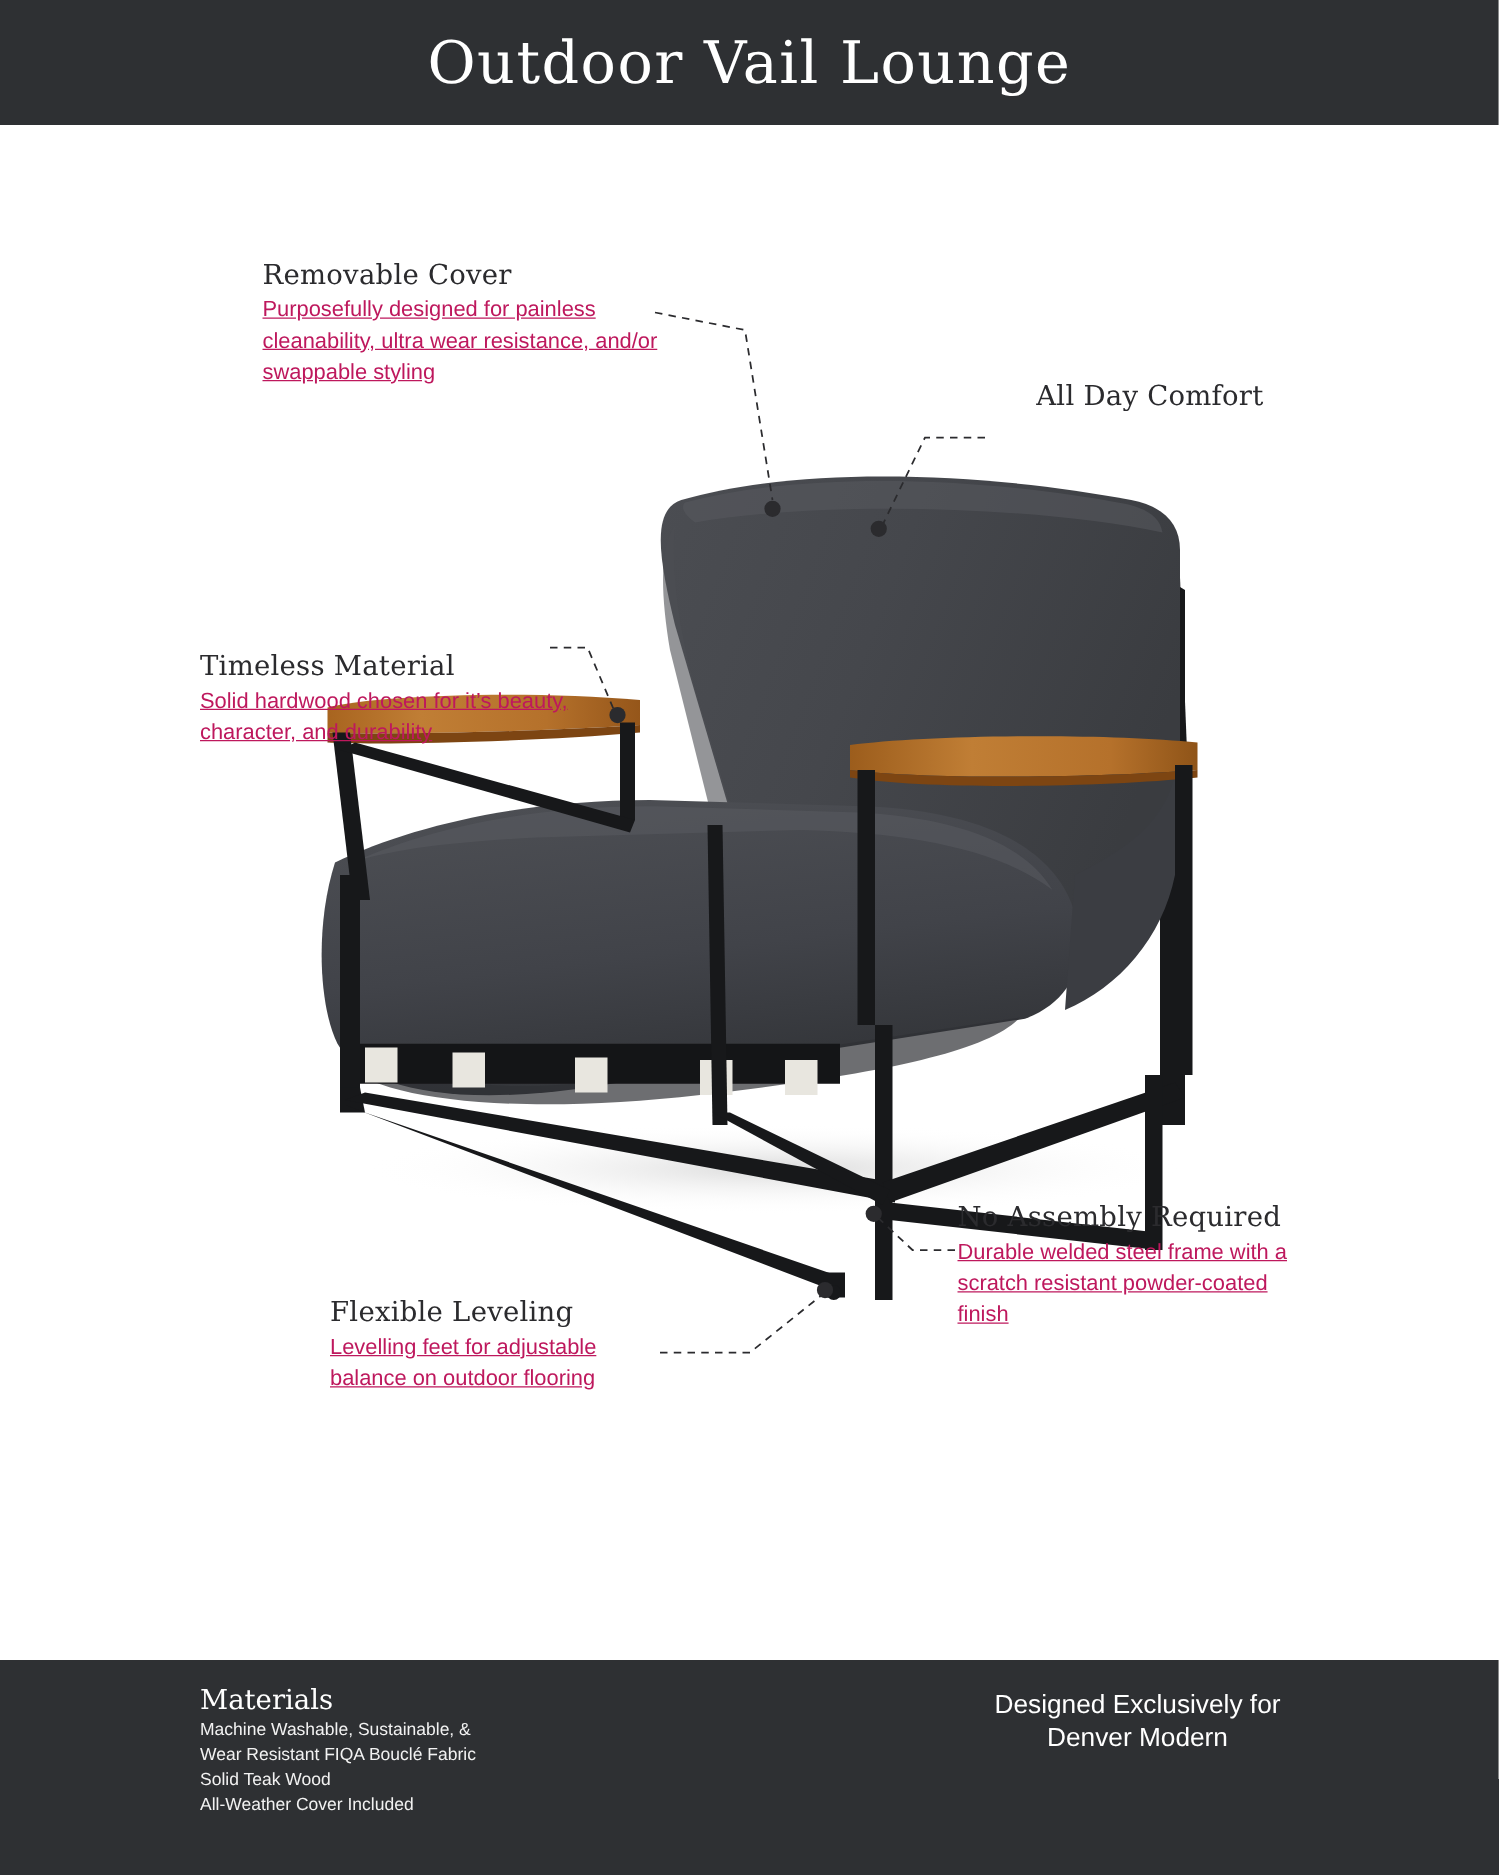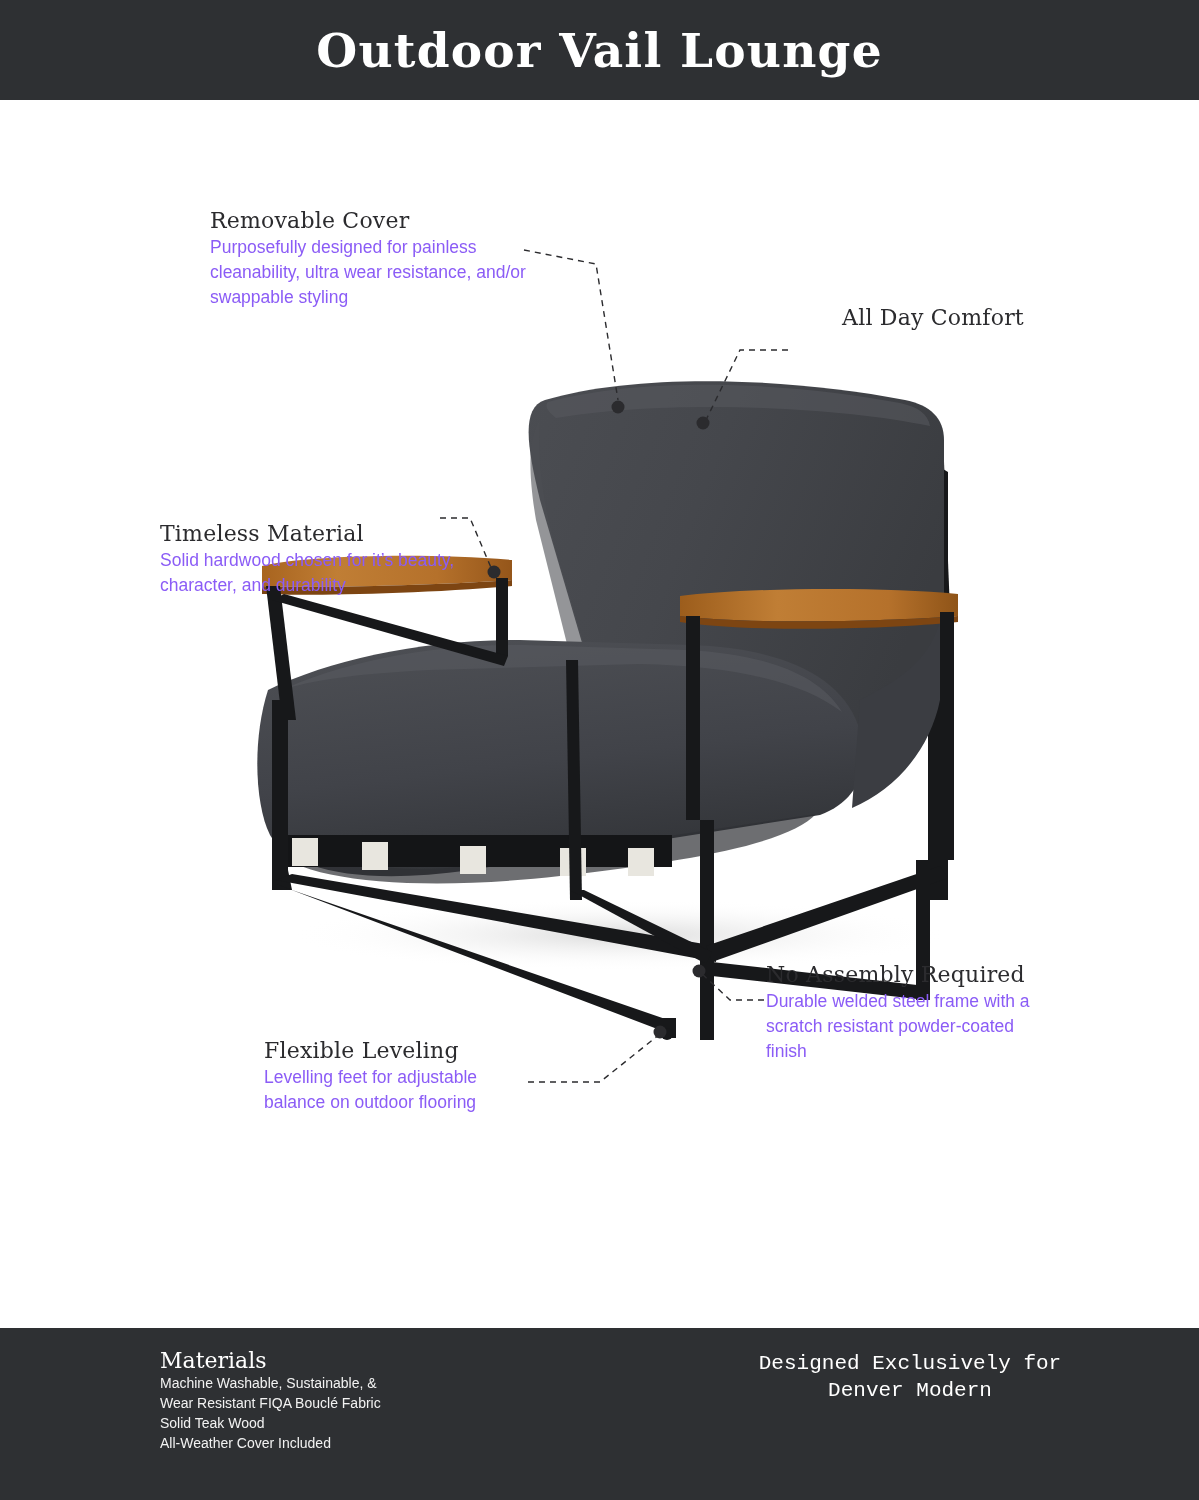--- a/index.html
+++ b/index.html
@@ -22,21 +22,21 @@
     left: 0; top: 0;
     width: 1199px;
     height: 100px;
     background: #2e3033;
     display: flex;
     align-items: center;
     justify-content: center;
   }
   .header-title {
     font-family: "DejaVu Serif", serif;
-    font-weight: 700;
+    font-weight: 400;
     font-size: 47px;
     letter-spacing: 1.2px;
     color: #ffffff;
   }
 
   
   .stage {
     position: absolute;
     left: 0;
     top: 100px;
@@ -55,25 +55,26 @@
     font-weight: 400;
     letter-spacing: 0.2px;
     color: #2b2b2e;
     margin-bottom: 2px;
     white-space: nowrap;
   }
   .callout .c-body {
     font-family: "Liberation Sans", sans-serif;
     font-size: 17.5px;
     line-height: 1.42;
-    color: #8b5cf6;
+    color: #be185d;
+    text-decoration: underline;
   }
 
   #callout-removable-cover { left: 194px; top: 108px; width: 330px; margin-left: 16px; }
-  #callout-all-day-comfort { left: 788px; top: 205px; width: 290px; text-align: center; }
+  #callout-all-day-comfort { left: 829px; top: 205px; width: 290px; }
   #callout-timeless-material { left: 160px; top: 374px; width: 320px; margin-top: 47px; }
   #callout-no-assembly     { left: 766px; top: 862px; width: 270px; }
   #callout-flexible-leveling { left: 264px; top: 938px; width: 270px; }
 
   
   svg.overlay {
     position: absolute;
     left: 0; top: 0;
     width: 1199px;
     height: 1228px;
@@ -107,21 +108,21 @@
     font-size: 14px;
     line-height: 1.42;
     color: #f2f2f2;
   }
   .footer-designed {
     position: absolute;
     left: 700px;
     top: 22px;
     width: 420px;
     text-align: center;
-    font-family: Liberation Mono, monospace;
+    font-family: Liberation Sans, sans-serif;
     font-size: 21px;
     line-height: 1.3;
     color: #ffffff;
   }
 </style>
 </head>
 <body>
 
 <div class="header">
   <div class="header-title">Outdoor Vail Lounge</div>

